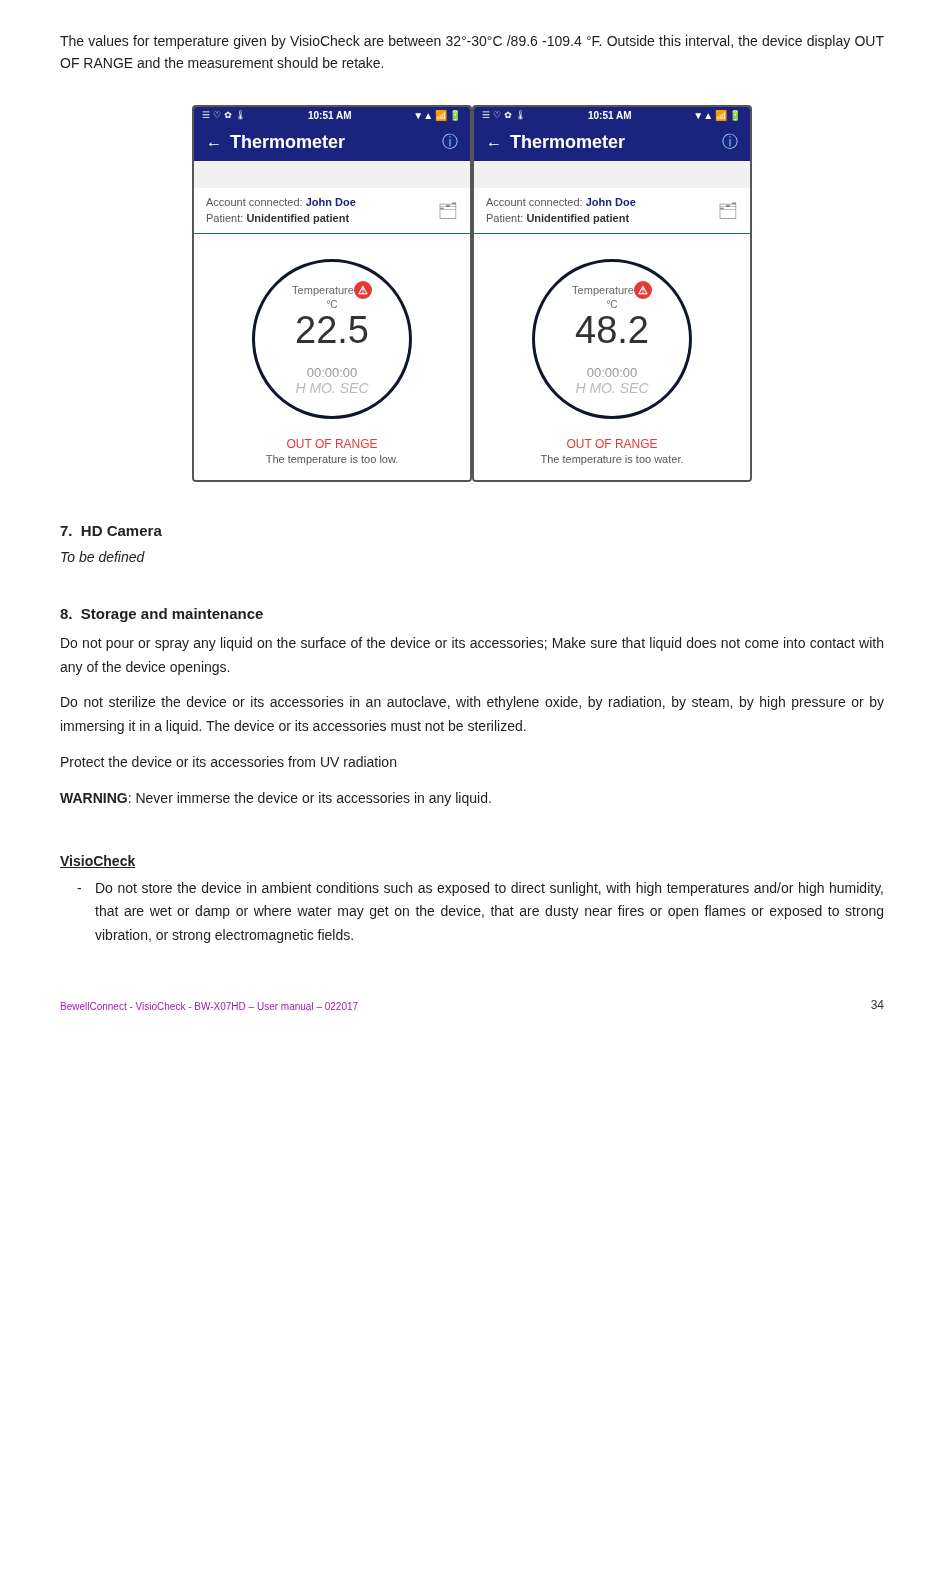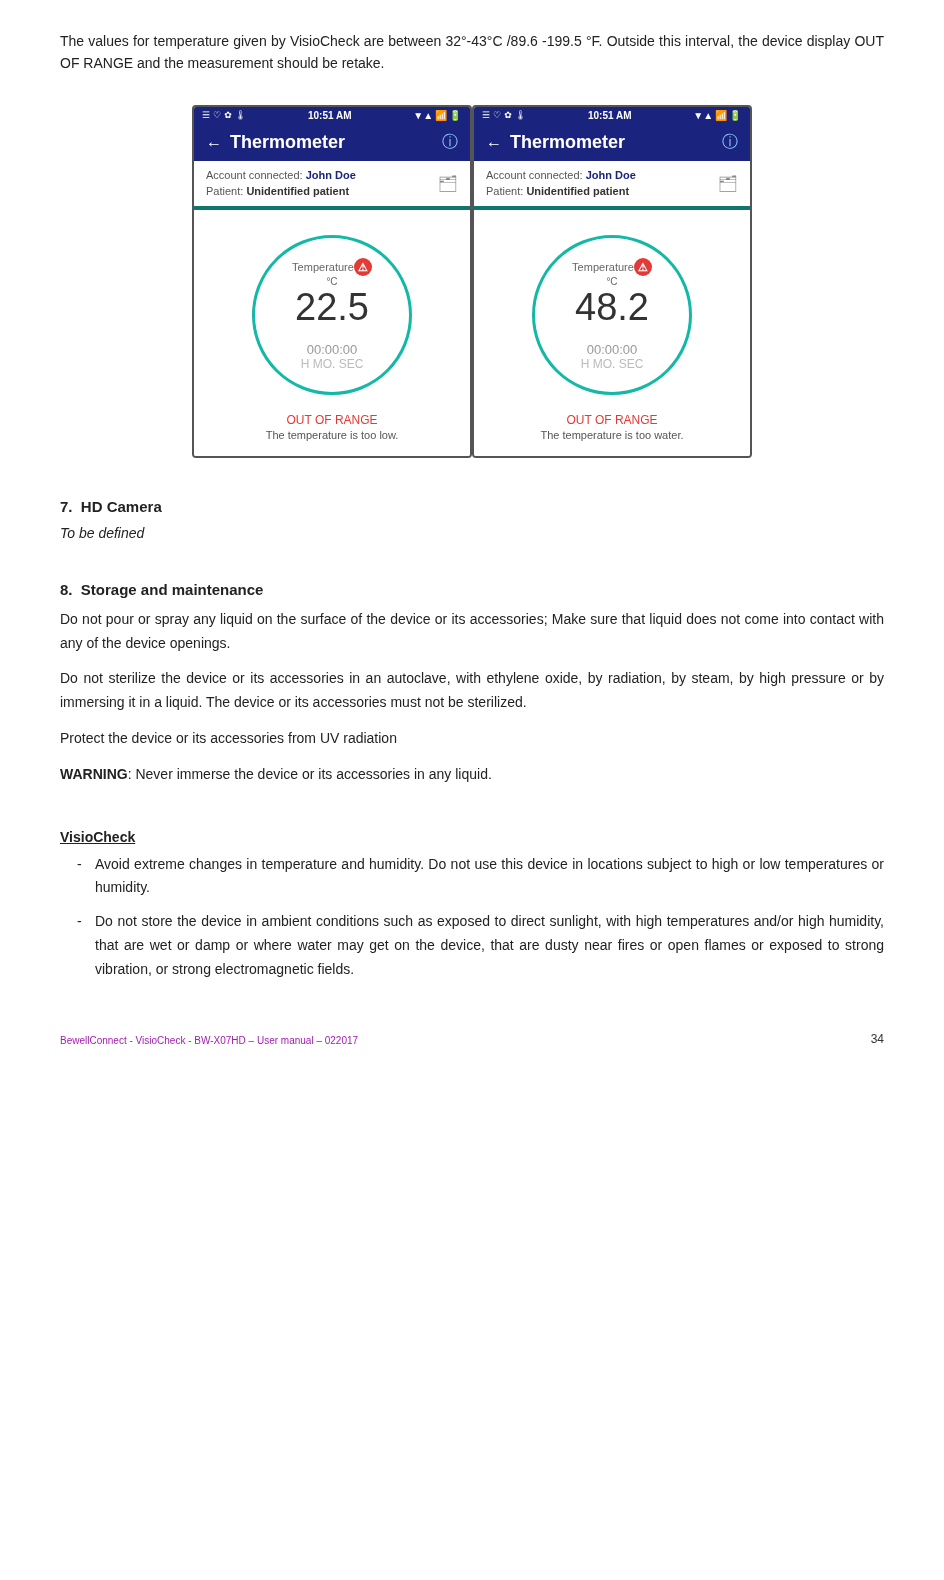--- a/index.html
+++ b/index.html
@@ -87,21 +87,22 @@
       color: #90caf9;
     }
 
     .phone-account-bar {
       background: white;
       padding: 6px 12px;
       font-size: 11px;
       display: flex;
       align-items: center;
       justify-content: space-between;
-      border-bottom: 4px solid #0f766e;
+      border-bottom: 1px solid #0f766e;
+      margin-top: 27px;
     }
 
     .account-text {
       color: #555;
       line-height: 1.5;
     }
 
     .account-text .bold-blue {
       color: #1a237e;
       font-weight: bold;
@@ -129,21 +130,21 @@
       position: relative;
       width: 160px;
       height: 160px;
       margin: 10px auto;
     }
 
     .gauge-circle {
       width: 160px;
       height: 160px;
       border-radius: 50%;
-      border: 3px solid #14b8a6;
+      border: 3px solid #0f172a;
       background: white;
       display: flex;
       flex-direction: column;
       align-items: center;
       justify-content: center;
       position: relative;
     }
 
     .warning-icon {
       width: 18px;
@@ -170,22 +171,23 @@
       line-height: 1.1;
     }
 
     .gauge-time {
       font-size: 13px;
       color: #999;
       margin-top: 13px;
     }
 
     .gauge-time-label {
-      font-size: 12px;
+      font-size: 14px;
       color: #bbb;
+      font-style: italic;
     }
 
     .out-of-range {
       font-size: 12px;
       font-weight: normal;
       color: #e53935;
       margin-top: 8px;
       text-align: center;
     }
 
@@ -279,21 +281,21 @@
     .gauge-temp-label-row {
       display: flex;
       align-items: center;
       font-size: 11px;
       color: #666;
     }
   </style>
 </head>
 <body>
 
-<p class="intro-text">The values for temperature given by VisioCheck are between 32°-43°C /89.6 -199.5 °F. Outside this interval, the device display OUT OF RANGE and the measurement should be retake.</p>
+<p class="intro-text">The values for temperature given by VisioCheck are between 32°-30°C /89.6 -109.4 °F. Outside this interval, the device display OUT OF RANGE and the measurement should be retake.</p>
 
 <div class="screenshots-container">
 
   <div class="phone-screenshot">
     <div class="phone-status-bar">
       <div class="status-icons-left">
         <span>☰</span>
         <span>♡</span>
         <span>✿</span>
         <span>🌡</span>
@@ -423,20 +425,19 @@
 
 <p class="body-text">Protect the device or its accessories from UV radiation</p>
 
 <p class="body-text">
   <span class="warning-bold">WARNING</span><span>: Never immerse the device or its accessories in any liquid.</span>
 </p>
 
 <div class="subsection-title">VisioCheck</div>
 
 <ul class="bullet-list">
-  <li>Avoid extreme changes in temperature and humidity. Do not use this device in locations subject to high or low temperatures or humidity.</li>
   <li>Do not store the device in ambient conditions such as exposed to direct sunlight, with high temperatures and/or high humidity, that are wet or damp or where water may get on the device, that are dusty near fires or open flames or exposed to strong vibration, or strong electromagnetic fields.</li>
 </ul>
 
 <div class="footer-bar">
   <span class="footer-text">BewellConnect - VisioCheck - BW-X07HD – User manual – 022017</span>
   <span class="page-number">34</span>
 </div>
 
 </body></html>

